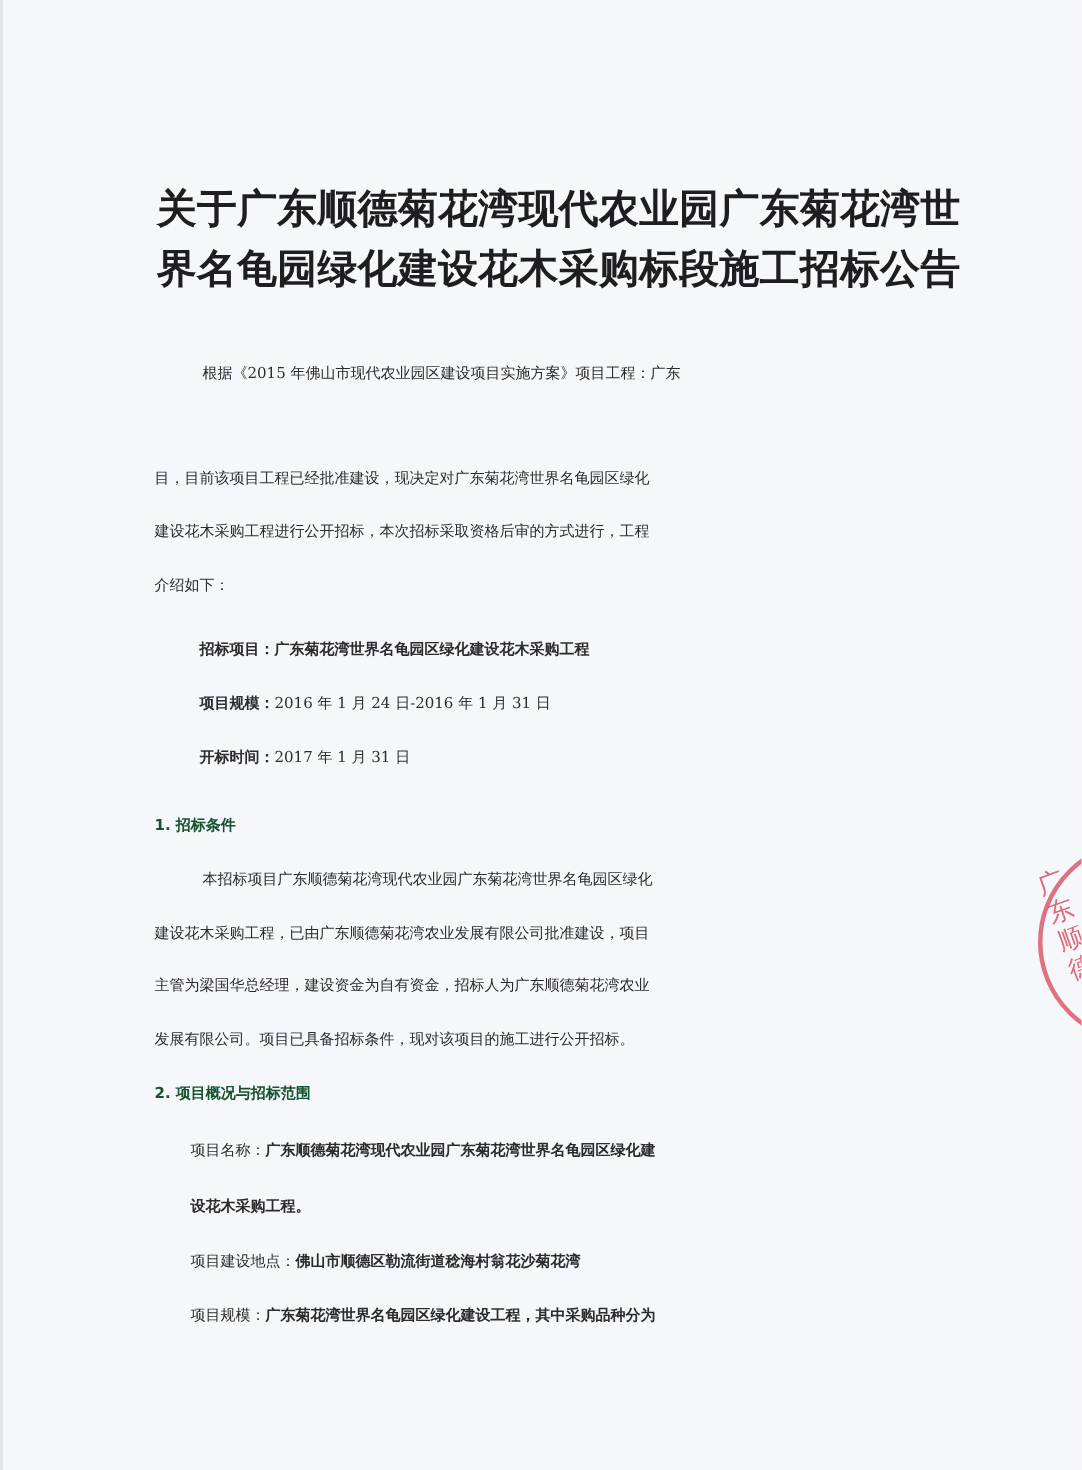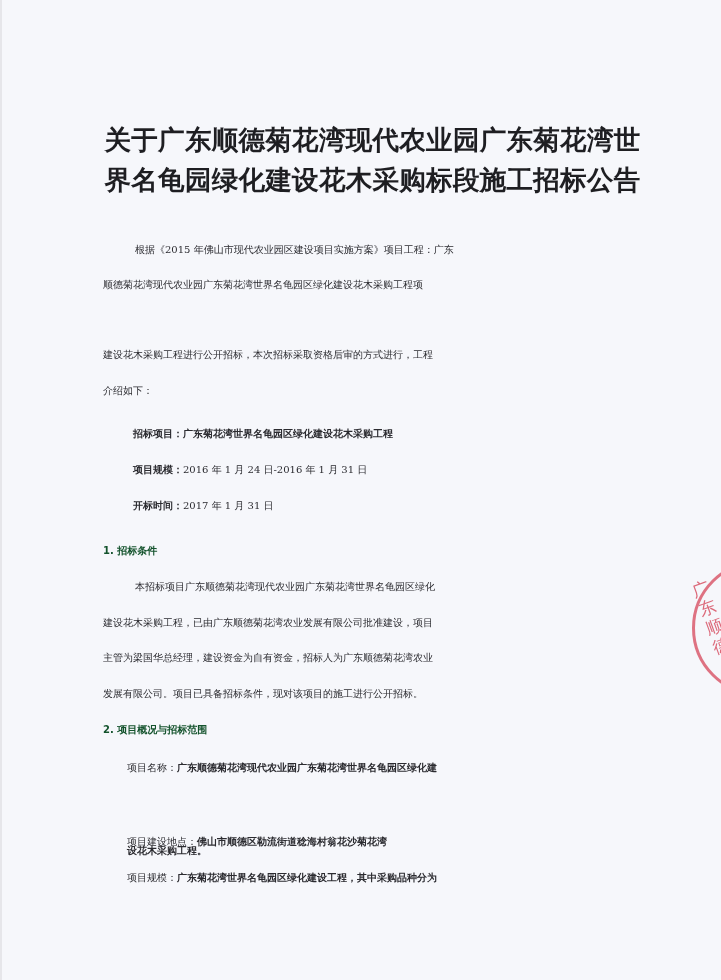--- a/index.html
+++ b/index.html
@@ -19,21 +19,21 @@
     .title {
       position: absolute; left: 98px; top: 84px; width: 545px;
       font-family: "DejaVu Sans", "Liberation Sans", sans-serif;
       font-weight: bold; font-size: 26.5px; line-height: 40px;
       color: #1e1e22; letter-spacing: 0.3px; text-align: center; margin-top: 36px;
     }
     .line {
       position: absolute; font-size: 10px; line-height: 20px; white-space: nowrap;
       color: #2b2b30;
     }
-    .b { font-family: "DejaVu Sans", "Liberation Sans", sans-serif; font-weight: bold; margin-top: 46px; }
+    .b { font-family: "DejaVu Sans", "Liberation Sans", sans-serif; font-weight: bold; }
     .h { font-family: "DejaVu Sans", "Liberation Sans", sans-serif; font-weight: bold; color: #14532d; }
     .stamp {
       position: absolute; left: 690px; top: 560px; width: 130px; height: 130px;
       border: 3px solid rgba(214,70,90,0.75); border-radius: 50%;
     }
     .stamp-text {
       position: absolute; left: 700px; top: 575px; width: 30px;
       color: rgba(214,70,90,0.8); font-size: 17px; line-height: 20px;
       font-family: "DejaVu Sans", sans-serif; transform: rotate(-20deg);
     }
@@ -42,21 +42,21 @@
 <body>
 
 <div class="page">
 
   <div class="title">
     <div>关于广东顺德菊花湾现代农业园广东菊花湾世</div>
     <div>界名龟园绿化建设花木采购标段施工招标公告</div>
   </div>
 
   <div class="line" style="left:133px;top:240px;">根据《2015 年佛山市现代农业园区建设项目实施方案》项目工程：广东</div>
-  <div class="line" style="left:101px;top:275px;">顺德菊花湾现代农业园广东菊花湾世界名龟园区绿化建设花木采购工程项</div>
+  <div class="line" style="left:101px;top:310px;">目，目前该项目工程已经批准建设，现决定对广东菊花湾世界名龟园区绿化</div>
   <div class="line" style="left:101px;top:345px;">建设花木采购工程进行公开招标，本次招标采取资格后审的方式进行，工程</div>
   <div class="line" style="left:101px;top:381px;">介绍如下：</div>
 
   <div class="line" style="left:131px;top:424px;">
     <span class="b">招标项目：</span><span class="b">广东菊花湾世界名龟园区绿化建设花木采购工程</span>
   </div>
   <div class="line" style="left:131px;top:460px;">
     <span class="b">项目规模：</span><span>2016 年 1 月 24 日-2016 年 1 月 31 日</span>
   </div>
   <div class="line" style="left:131px;top:496px;">

